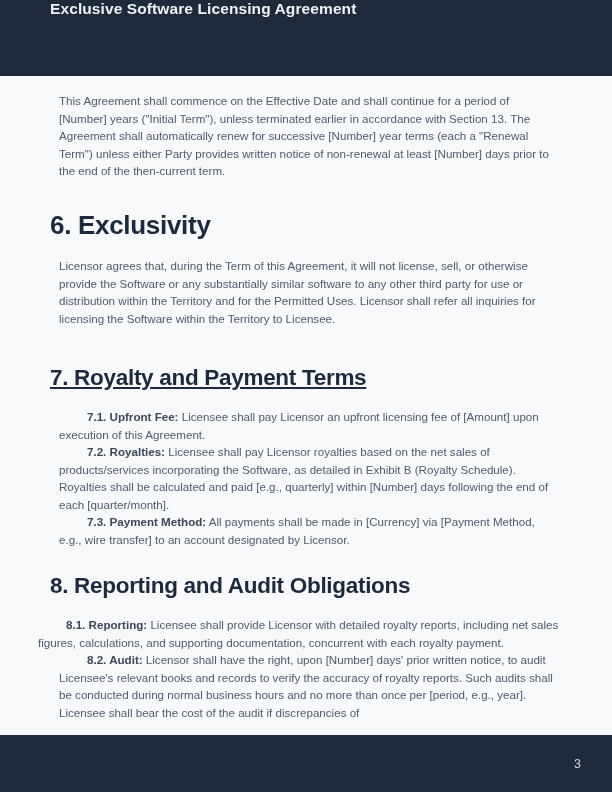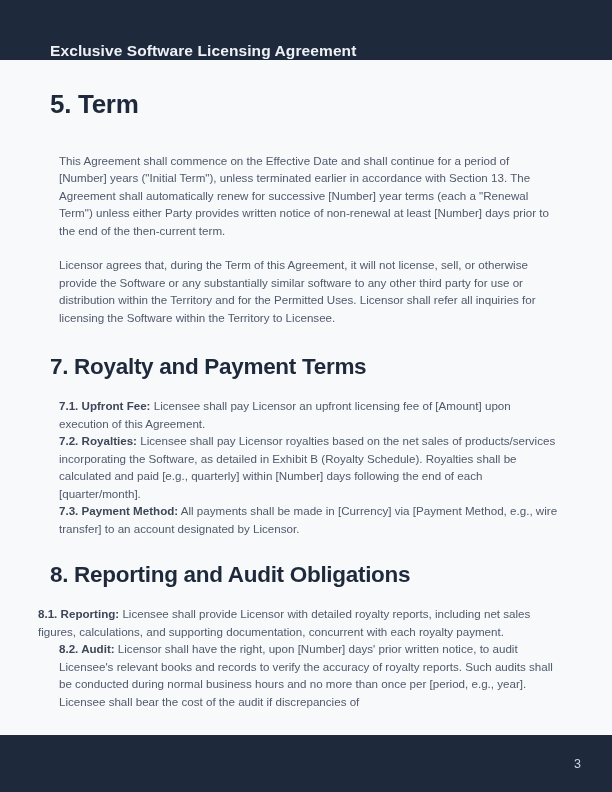--- a/index.html
+++ b/index.html
@@ -22,24 +22,24 @@
     background: #f8f9fb;
     overflow: hidden;
   }
 
   
   .header-bar {
     position: absolute;
     top: 0;
     left: 0;
     width: 612px;
-    height: 60px;
+    height: 76px;
     background: #1e293b;
     display: flex;
-    align-items: flex-end;
+    align-items: flex-start;
   }
   .header-title {
     margin-left: 50px;
     color: #eef2f7;
     font-size: 15.5px;
     font-weight: bold;
     letter-spacing: 0.1px;
     font-family: "Liberation Sans", sans-serif;
   }
 
@@ -79,28 +79,29 @@
     padding-left: 59px;
     padding-right: 52px;
     color: #4f5a6b;
     font-size: 11.6px;
     line-height: 17.5px;
     text-align: left;
   }
   .para .lead {
     font-weight: bold;
     color: #3d4757;
+    margin-left: 28px;
   }
 
   
   .sp-h5    { margin-top: 30px; }
   .sp-p5    { margin-top: 32px; }
   .sp-h6    { margin-top: 31px; }
   .sp-p6    { margin-top: 17px; }
-  .sp-h7    { margin-top: 28px; }
+  .sp-h7    { margin-top: 38px; text-decoration: underline; }
   .sp-p71   { margin-top: 17px; }
   .sp-p72   { margin-top: 0px; }
   .sp-p73   { margin-top: 0px; }
   .sp-h8    { margin-top: 25px; }
   .sp-p81   { margin-top: 17px; padding-left: 38px; }
   .sp-p82   { margin-top: 0px; }
 
   
   .footer-bar {
     position: absolute;
@@ -124,23 +125,23 @@
 <body>
 
 <div class="page">
 
   <div class="header-bar">
     <div class="header-title">Exclusive Software Licensing Agreement</div>
   </div>
 
   <div class="content">
 
-    <h2 class="h-major sp-h5">5. Term</h2>
     <p class="para sp-p5">This Agreement shall commence on the Effective Date and shall continue for a period of [Number] years ("Initial Term"), unless terminated earlier in accordance with Section 13. The Agreement shall automatically renew for successive [Number] year terms (each a "Renewal Term") unless either Party provides written notice of non-renewal at least [Number] days prior to the end of the then-current term.</p>
 
+    <h2 class="h-major sp-h6">6. Exclusivity</h2>
     <p class="para sp-p6">Licensor agrees that, during the Term of this Agreement, it will not license, sell, or otherwise provide the Software or any substantially similar software to any other third party for use or distribution within the Territory and for the Permitted Uses. Licensor shall refer all inquiries for licensing the Software within the Territory to Licensee.</p>
 
     <h2 class="h-minor sp-h7">7. Royalty and Payment Terms</h2>
     <p class="para sp-p71"><span class="lead">7.1. Upfront Fee:</span><span> Licensee shall pay Licensor an upfront licensing fee of [Amount] upon execution of this Agreement.</span></p>
     <p class="para sp-p72"><span class="lead">7.2. Royalties:</span><span> Licensee shall pay Licensor royalties based on the net sales of products/services incorporating the Software, as detailed in Exhibit B (Royalty Schedule). Royalties shall be calculated and paid [e.g., quarterly] within [Number] days following the end of each [quarter/month].</span></p>
     <p class="para sp-p73"><span class="lead">7.3. Payment Method:</span><span> All payments shall be made in [Currency] via [Payment Method, e.g., wire transfer] to an account designated by Licensor.</span></p>
 
     <h2 class="h-minor sp-h8">8. Reporting and Audit Obligations</h2>
     <p class="para sp-p81"><span class="lead">8.1. Reporting:</span><span> Licensee shall provide Licensor with detailed royalty reports, including net sales figures, calculations, and supporting documentation, concurrent with each royalty payment.</span></p>
     <p class="para sp-p82"><span class="lead">8.2. Audit:</span><span> Licensor shall have the right, upon [Number] days' prior written notice, to audit Licensee's relevant books and records to verify the accuracy of royalty reports. Such audits shall be conducted during normal business hours and no more than once per [period, e.g., year]. Licensee shall bear the cost of the audit if discrepancies of</span></p>

